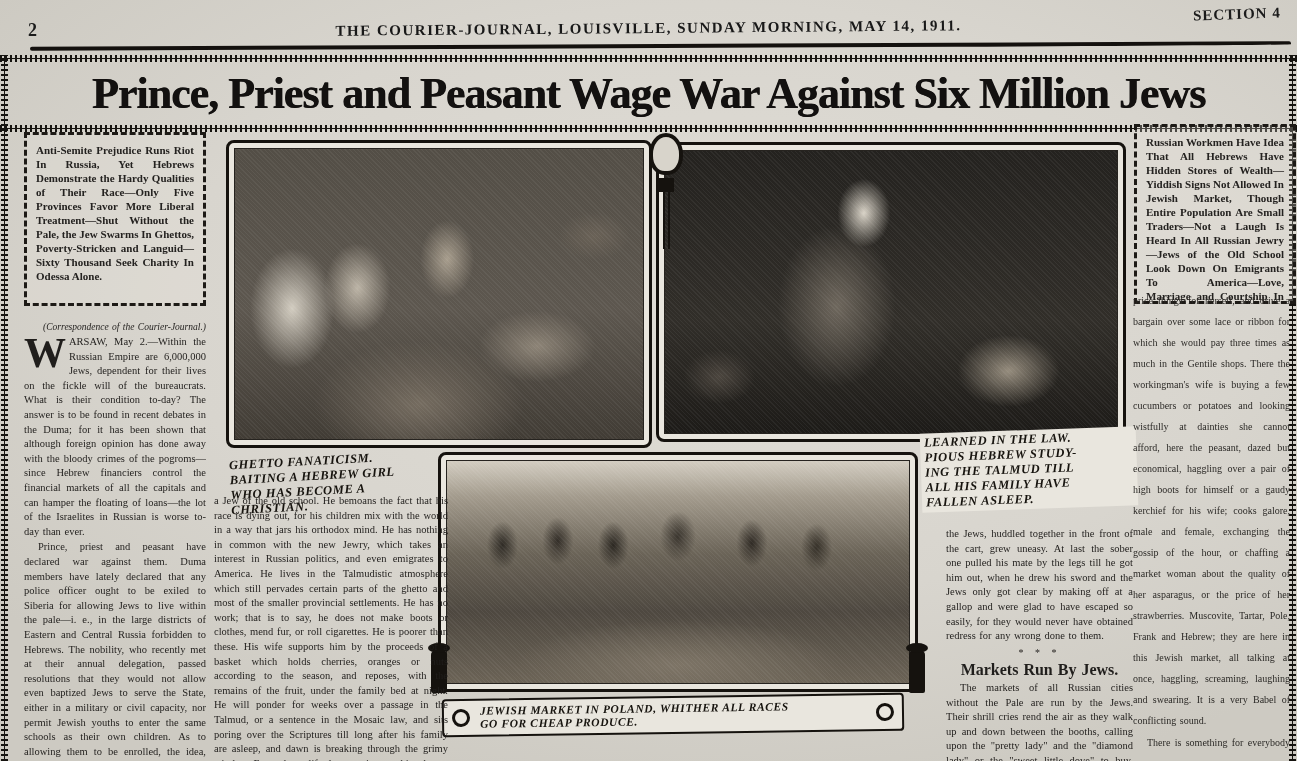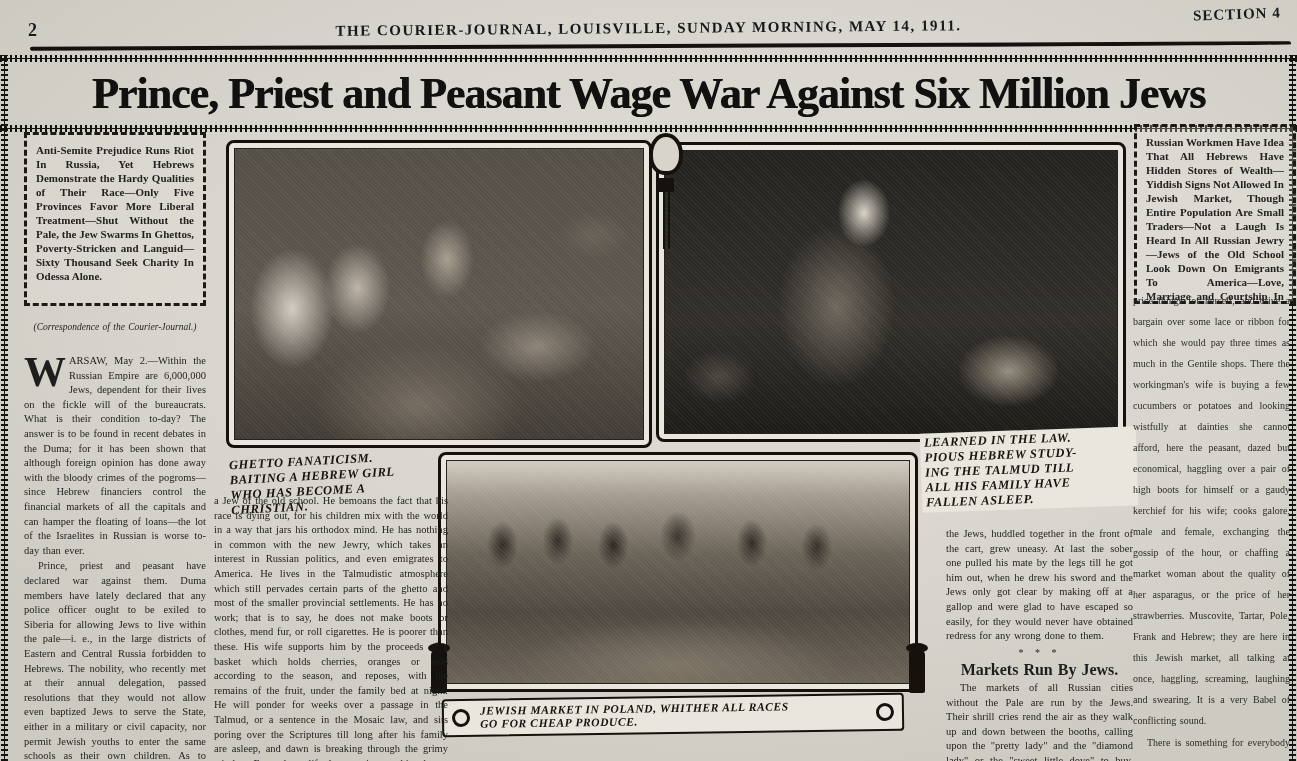--- a/index.html
+++ b/index.html
@@ -33,21 +33,21 @@
   .deck-right{left:1134px;top:124px;width:138px;height:158px;overflow:hidden;}
   
   .bodycol{font-size:10.5px;line-height:14.6px;text-align:justify;color:#201e1c;overflow:hidden;
     word-spacing:1px;}
   .col1{left:24px;top:310px;width:182px;height:451px;}
   .col2{left:214px;top:494px;width:234px;height:267px;}
   .col4{left:946px;top:496px;width:187px;height:265px;margin-top:31px;}
   .col5{left:1133px;top:290px;width:157px;height:459px;font-size:10px;line-height:21px;color:#2c2a27;}
   .para{text-indent:14px;margin:0 0 1px 0;}
   .noindent{text-indent:0;}
-  .byline{text-align:center;font-style:italic;font-size:9.5px;margin-bottom:20px;text-indent:0;}
+  .byline{text-align:right;font-style:italic;font-size:9.5px;margin-bottom:1px;text-indent:0;}
   .dropcap{float:left;font-size:42px;line-height:32px;font-weight:bold;margin:2px 3px 0 0;}
   .subhead{text-align:center;font-weight:bold;font-size:16px;margin:3px 0;text-indent:0;}
   .stars{text-align:center;font-size:10px;letter-spacing:4px;margin:2px 0 0 0;text-indent:0;}
   
   .plate{background:#e9e6de;border:3px solid #15120e;border-radius:8px;padding:5px;box-sizing:border-box;}
   .photo{width:100%;height:100%;border:1px solid #26231f;box-sizing:border-box;position:relative;overflow:hidden;}
   .photo::after{content:"";position:absolute;inset:0;
     background:repeating-linear-gradient(45deg, rgba(255,255,255,0.05) 0 1px, transparent 1px 3px);}
   .plate1{left:226px;top:140px;width:426px;height:308px;}
   .photo1{background:

